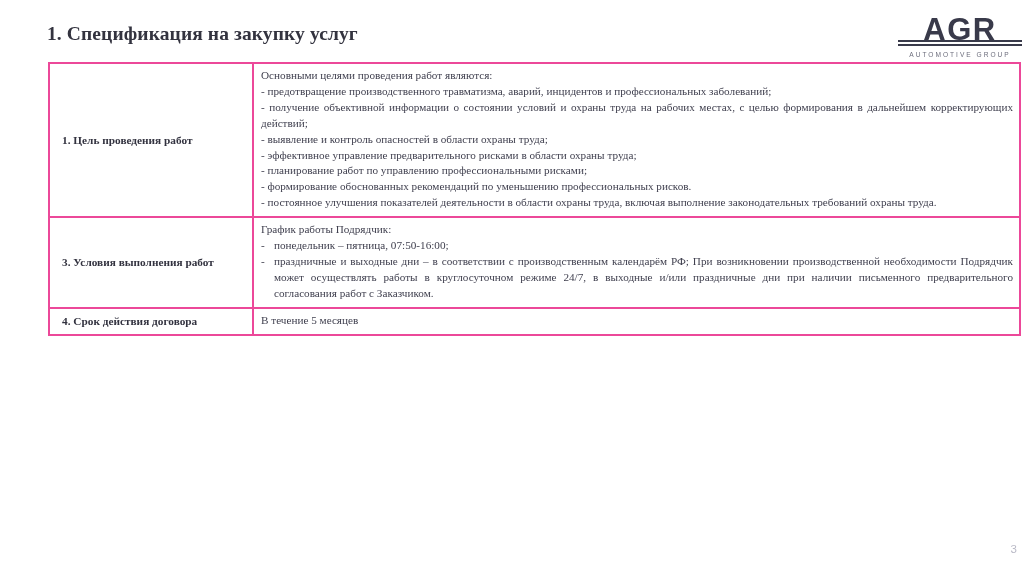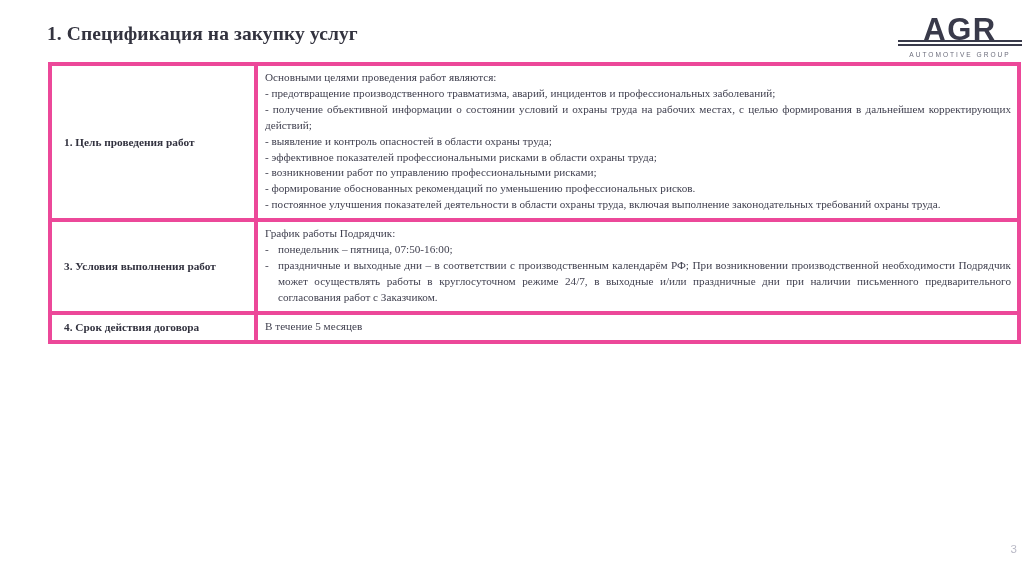--- a/index.html
+++ b/index.html
@@ -83,21 +83,21 @@
   
   .spec-table {
     position: absolute;
     left: 28px;
     top: 62px;
     width: 973px;
     border-collapse: collapse;
     table-layout: fixed;
   }
   .spec-table td {
-    border: 4px solid #ec4899;
+    border: 2px solid #ec4899;
     vertical-align: middle;
     padding: 4px 6px 5px 7px;
     font-size: 11.2px;
     line-height: 1.42;
   }
   .spec-table td.label {
     width: 182px;
     font-weight: bold;
     font-size: 11.3px;
     padding-left: 12px;
@@ -160,22 +160,22 @@
 
   <table class="spec-table">
     <tbody>
       <tr>
         <td class="label">1. Цель проведения работ</td>
         <td class="value">
           <span class="cell-line">Основными целями проведения работ являются:</span>
           <span class="cell-line">- предотвращение производственного травматизма, аварий, инцидентов и профессиональных заболеваний;</span>
           <span class="cell-line justify">- получение объективной информации о состоянии условий и охраны труда на рабочих местах, с целью формирования в дальнейшем корректирующих действий;</span>
           <span class="cell-line">- выявление и контроль опасностей в области охраны труда;</span>
-          <span class="cell-line">- эффективное показателей профессиональными рисками в области охраны труда;</span>
-          <span class="cell-line">- возникновении работ по управлению профессиональными рисками;</span>
+          <span class="cell-line">- эффективное управление предварительного рисками в области охраны труда;</span>
+          <span class="cell-line">- планирование работ по управлению профессиональными рисками;</span>
           <span class="cell-line">- формирование обоснованных рекомендаций по уменьшению профессиональных рисков.</span>
           <span class="cell-line justify">- постоянное улучшения показателей деятельности в области охраны труда, включая выполнение законодательных требований охраны труда.</span>
         </td>
       </tr>
 
 
       <tr>
         <td class="label">3. Условия выполнения работ</td>
         <td class="value">
           <span class="cell-line">График работы Подрядчик:</span>

